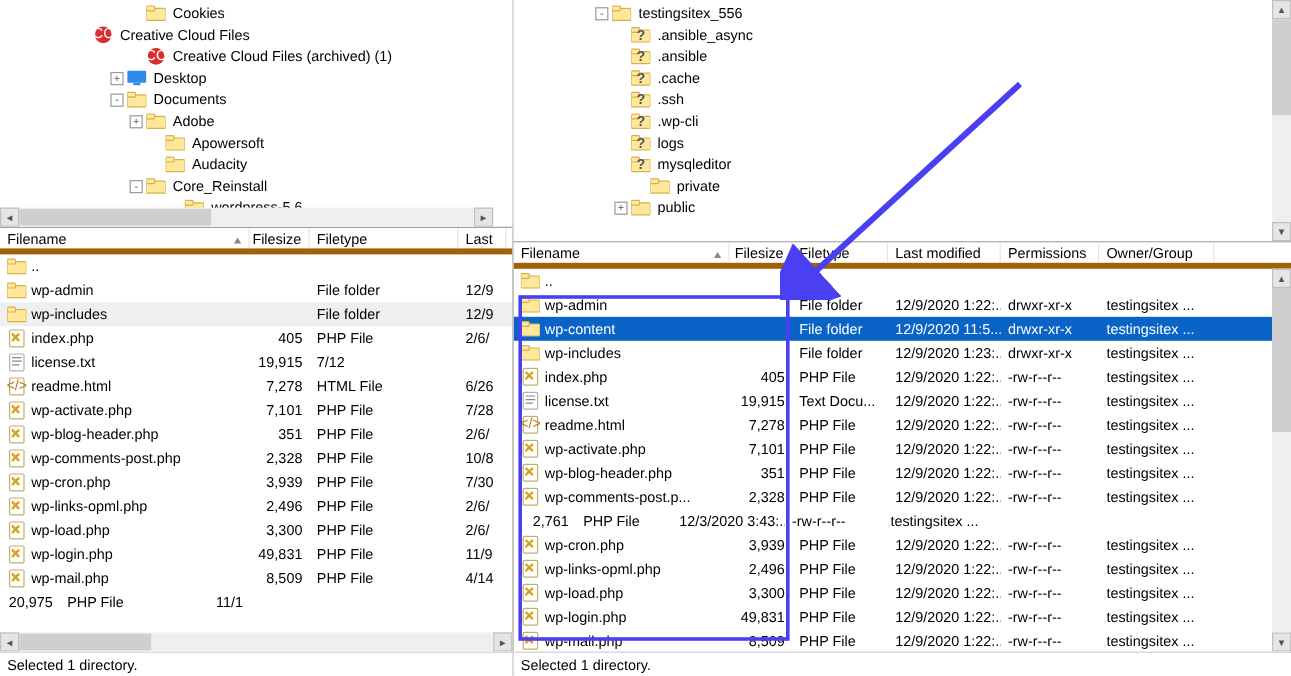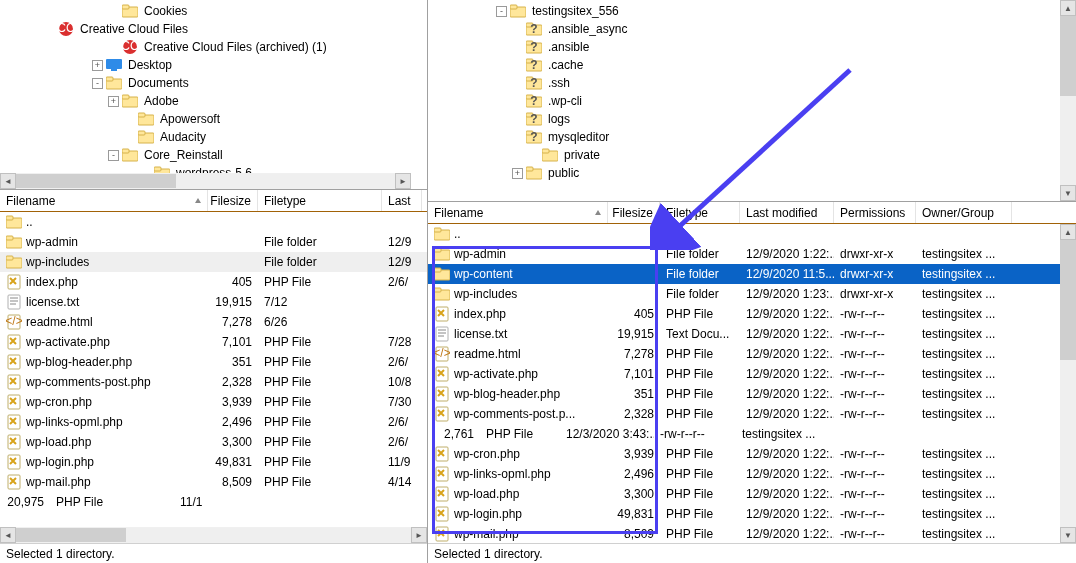--- a/index.html
+++ b/index.html
@@ -22,21 +22,21 @@
 .hscroll { position:absolute; bottom:0; left:0; right:16px; height:16px; background:#f0f0f0; display:flex; align-items:center; }
 .hscroll .arrow { width:16px; height:16px; background:#e5e5e5; border:1px solid #c0c0c0; display:flex; align-items:center; justify-content:center; font-size:8px; color:#555;}
 .hscroll .track { flex:1; height:14px; background:#efefef; position:relative;}
 .hscroll .thumb { position:absolute; left:0; top:0; height:100%; width:160px; background:#cfcfcf; }
 .vscroll { position:absolute; top:0; right:0; bottom:0; width:16px; background:#f0f0f0; display:flex; flex-direction:column;}
 .vscroll .arrow { height:16px; width:16px; background:#e5e5e5; border:1px solid #c0c0c0; display:flex; align-items:center; justify-content:center; font-size:8px; color:#555;}
 .vscroll .track { flex:1; background:#efefef; position:relative;}
 .vscroll .thumb { position:absolute; left:0; top:0; width:100%; height:60px; background:#cfcfcf;}
 
 .list-wrap { flex:1; overflow:hidden; position:relative; }
-.cols { display:flex; height:22px; border-bottom:1px solid #a16207; align-items:flex-start; background:#fff;}
+.cols { display:flex; height:22px; border-bottom:5px solid #a16207; align-items:flex-start; background:#fff;}
 .col { height:100%; display:flex; align-items:center; padding:0 6px; border-right:1px solid #e4e4e4; color:#333; position:relative;}
 .col.sort::after { content:""; position:absolute; right:6px; top:8px; width:0;height:0; border-left:3px solid transparent; border-right:3px solid transparent; border-bottom:5px solid #888;}
 .rows { overflow:hidden; }
 .row { display:flex; height:20px; align-items:center; }
 .row.sel-light { background:#efefef; }
 .row.sel { background:#0a63c6; }
 .row.sel .cell { color:#fff; }
 .cell { padding:0 6px; overflow:hidden; text-overflow:ellipsis; white-space:nowrap; display:flex; align-items:center; height:100%;}
 .cell.num { justify-content:flex-end; }
 .icn { width:16px; height:16px; margin-right:4px; display:inline-flex; align-items:center; justify-content:center; flex-shrink:0;}
@@ -98,21 +98,21 @@
       <div class="tree" id="tree-left">
           <div class="tree-row" style="padding-left:108px">
             <span class="twig blank"></span>
             <span class="fld">
               <svg width="16" height="16">
                 <use href="#ic-folder"></use>
               </svg>
             </span>
             <span class="lbl">Cookies</span>
           </div>
-          <div class="tree-row" style="padding-left:44px">
+          <div class="tree-row" style="padding-left:64px">
             <span class="twig blank"></span>
             <span class="fld">
               <svg width="16" height="16">
                 <use href="#ic-ccred"></use>
               </svg>
             </span>
             <span class="lbl">Creative Cloud Files</span>
           </div>
           <div class="tree-row" style="padding-left:108px">
             <span class="twig blank"></span>
@@ -260,20 +260,21 @@
             <div class="cell num" style="width:50px">19,915</div>
             <div class="cell" style="width:40px">7/12</div>
           </div>
           <div class="row">
             <div class="cell" style="width:208px"><span class="icn">
                 <svg width="16" height="16">
                   <use href="#ic-html"></use>
                 </svg>
               </span>readme.html</div>
             <div class="cell num" style="width:50px">7,278</div>
+            <div class="cell" style="width:124px">HTML File</div>
             <div class="cell" style="width:40px">6/26</div>
           </div>
           <div class="row">
             <div class="cell" style="width:208px"><span class="icn">
                 <svg width="16" height="16">
                   <use href="#ic-php"></use>
                 </svg>
               </span>wp-activate.php</div>
             <div class="cell num" style="width:50px">7,101</div>
             <div class="cell" style="width:124px">PHP File</div>

